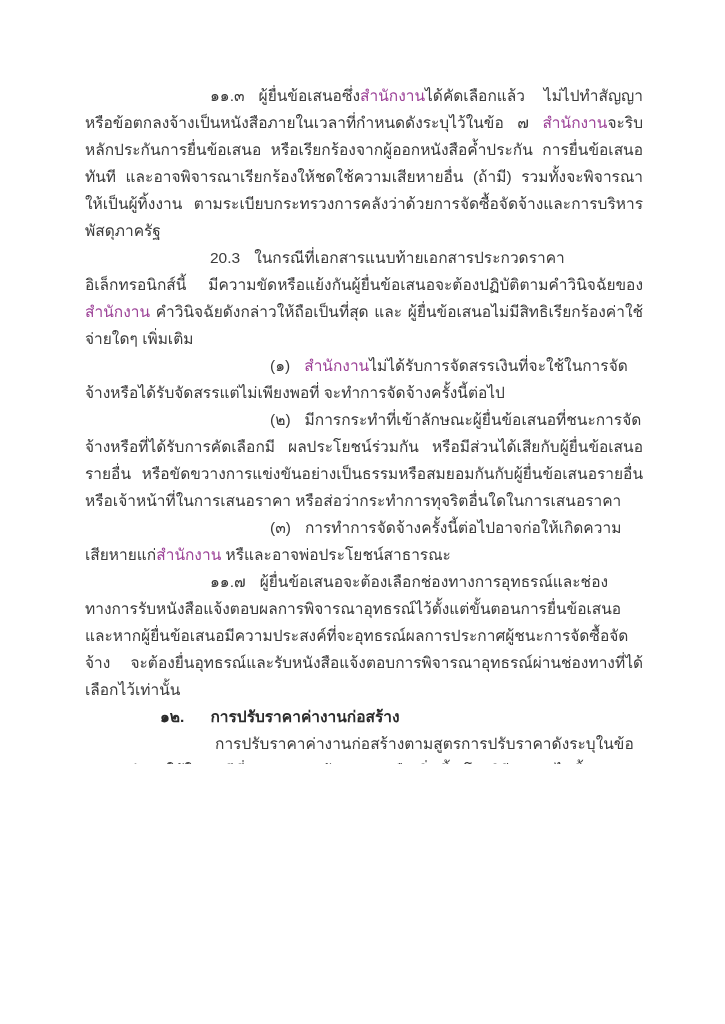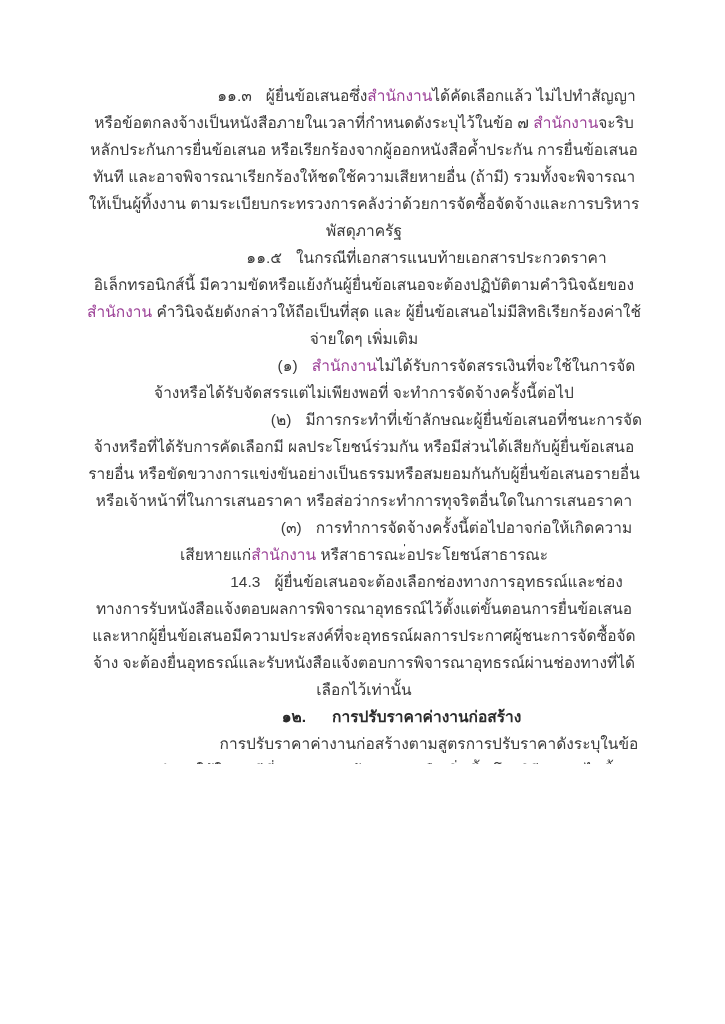--- a/index.html
+++ b/index.html
@@ -21,21 +21,20 @@
     left: 85px;
     width: 558px;
     color: var(--text, #3b3b3b);
     font-size: 15.5px;
     line-height: 27px;
     text-align: justify;
   }
   .content p {
     margin: 0;
     padding: 0;
-    text-align: center;
   }
   .indent-l1 { text-indent: 125px; }   
   .indent-l2 { text-indent: 185px; }   
   .indent-p1 { text-indent: 130px; }   
   .indent-p2 { text-indent: 148px; }   
   .heading {
     text-indent: 75px;
     font-weight: bold;
     color: var(--heading, #2b2b2b);
     text-align: left;
@@ -43,22 +42,22 @@
   .heading .num { margin-right: 26px; }
   .num { margin-right: 14px; }
   .accent { color: var(--accent, #9d4398); }
 </style>
 </head>
 <body>
 
 <div class="page">
   <div class="content">
       <p class="indent-l1"><span class="num">๑๑.๓</span><span>ผู้ยื่นข้อเสนอซึ่ง</span><span class="accent">สำนักงาน</span><span>ได้คัดเลือกแล้ว ไม่ไปทำสัญญาหรือข้อตกลงจ้างเป็นหนังสือภายในเวลาที่กำหนดดังระบุไว้ในข้อ ๗ </span><span class="accent">สำนักงาน</span><span>จะริบหลักประกันการยื่นข้อเสนอ หรือเรียกร้องจากผู้ออกหนังสือค้ำประกัน การยื่นข้อเสนอทันที และอาจพิจารณาเรียกร้องให้ชดใช้ความเสียหายอื่น (ถ้ามี) รวมทั้งจะพิจารณาให้เป็นผู้ทิ้งงาน ตามระเบียบกระทรวงการคลังว่าด้วยการจัดซื้อจัดจ้างและการบริหารพัสดุภาครัฐ</span></p>
-      <p class="indent-l1"><span class="num">๑๑.๕</span><span>ในกรณีที่เอกสารแนบท้ายเอกสารประกวดราคาอิเล็กทรอนิกส์นี้ มีความขัดหรือแย้งกันผู้ยื่นข้อเสนอจะต้องปฏิบัติตามคำวินิจฉัยของ</span><span class="accent">สำนักงาน</span><span> คำวินิจฉัยดังกล่าวให้ถือเป็นที่สุด และ ผู้ยื่นข้อเสนอไม่มีสิทธิเรียกร้องค่าใช้จ่ายใดๆ เพิ่มเติม</span></p>
+      <p class="indent-l1"><span class="num">20.3</span><span>ในกรณีที่เอกสารแนบท้ายเอกสารประกวดราคาอิเล็กทรอนิกส์นี้ มีความขัดหรือแย้งกันผู้ยื่นข้อเสนอจะต้องปฏิบัติตามคำวินิจฉัยของ</span><span class="accent">สำนักงาน</span><span> คำวินิจฉัยดังกล่าวให้ถือเป็นที่สุด และ ผู้ยื่นข้อเสนอไม่มีสิทธิเรียกร้องค่าใช้จ่ายใดๆ เพิ่มเติม</span></p>
       <p class="indent-l2"><span class="num">(๑)</span><span class="accent">สำนักงาน</span><span>ไม่ได้รับการจัดสรรเงินที่จะใช้ในการจัดจ้างหรือได้รับจัดสรรแต่ไม่เพียงพอที่ จะทำการจัดจ้างครั้งนี้ต่อไป</span></p>
       <p class="indent-l2"><span class="num">(๒)</span><span>มีการกระทำที่เข้าลักษณะผู้ยื่นข้อเสนอที่ชนะการจัดจ้างหรือที่ได้รับการคัดเลือกมี ผลประโยชน์ร่วมกัน หรือมีส่วนได้เสียกับผู้ยื่นข้อเสนอรายอื่น หรือขัดขวางการแข่งขันอย่างเป็นธรรมหรือสมยอมกันกับผู้ยื่นข้อเสนอรายอื่น หรือเจ้าหน้าที่ในการเสนอราคา หรือส่อว่ากระทำการทุจริตอื่นใดในการเสนอราคา</span></p>
-      <p class="indent-l2"><span class="num">(๓)</span><span>การทำการจัดจ้างครั้งนี้ต่อไปอาจก่อให้เกิดความเสียหายแก่</span><span class="accent">สำนักงาน</span><span> หรืสาธารณะ่อประโยชน์สาธารณะ</span></p>
-      <p class="indent-l1"><span class="num">14.3</span><span>ผู้ยื่นข้อเสนอจะต้องเลือกช่องทางการอุทธรณ์และช่องทางการรับหนังสือแจ้งตอบผลการพิจารณาอุทธรณ์ไว้ตั้งแต่ขั้นตอนการยื่นข้อเสนอ และหากผู้ยื่นข้อเสนอมีความประสงค์ที่จะอุทธรณ์ผลการประกาศผู้ชนะการจัดซื้อจัดจ้าง จะต้องยื่นอุทธรณ์และรับหนังสือแจ้งตอบการพิจารณาอุทธรณ์ผ่านช่องทางที่ได้เลือกไว้เท่านั้น</span></p>
+      <p class="indent-l2"><span class="num">(๓)</span><span>การทำการจัดจ้างครั้งนี้ต่อไปอาจก่อให้เกิดความเสียหายแก่</span><span class="accent">สำนักงาน</span><span> หรืและอาจพ่อประโยชน์สาธารณะ</span></p>
+      <p class="indent-l1"><span class="num">๑๑.๗</span><span>ผู้ยื่นข้อเสนอจะต้องเลือกช่องทางการอุทธรณ์และช่องทางการรับหนังสือแจ้งตอบผลการพิจารณาอุทธรณ์ไว้ตั้งแต่ขั้นตอนการยื่นข้อเสนอ และหากผู้ยื่นข้อเสนอมีความประสงค์ที่จะอุทธรณ์ผลการประกาศผู้ชนะการจัดซื้อจัดจ้าง จะต้องยื่นอุทธรณ์และรับหนังสือแจ้งตอบการพิจารณาอุทธรณ์ผ่านช่องทางที่ได้เลือกไว้เท่านั้น</span></p>
       <p class="heading"><span class="num">๑๒.</span><span>การปรับราคาค่างานก่อสร้าง</span></p>
       <p class="indent-p1"><span>การปรับราคาค่างานก่อสร้างตามสูตรการปรับราคาดังระบุในข้อ 1.8 จะนำมาใช้ในกรณีที่ ค่างานก่อสร้างลดลงหรือเพิ่มขึ้น โดยวิธีการต่อไปนี้</span></p>
       <p class="indent-p2"><span class="accent">ตามเงื่อนไข หลักเกณฑ์ สูตรและวิธีคำนวณที่ใช้กับสัญญาแบบปรับราคาได้ตามมติคณะรัฐมนตรีเมื่อวันที่ ๒๒ สิงหาคม ๒๕๓๒ เรื่อง การพิจารณาช่วยเหลือผู้ประกอบอาชีพงานก่อสร้าง ตามหนังสือสำนักเลขาธิการคณะรัฐมนตรี ที่ นร ๐๒๐๓/ว ๑๐๙ ลงวันที่ ๒๔ สิงหาคม ๒๕๓๒</span></p>
     </div>
 </div>
 
 </body></html>

